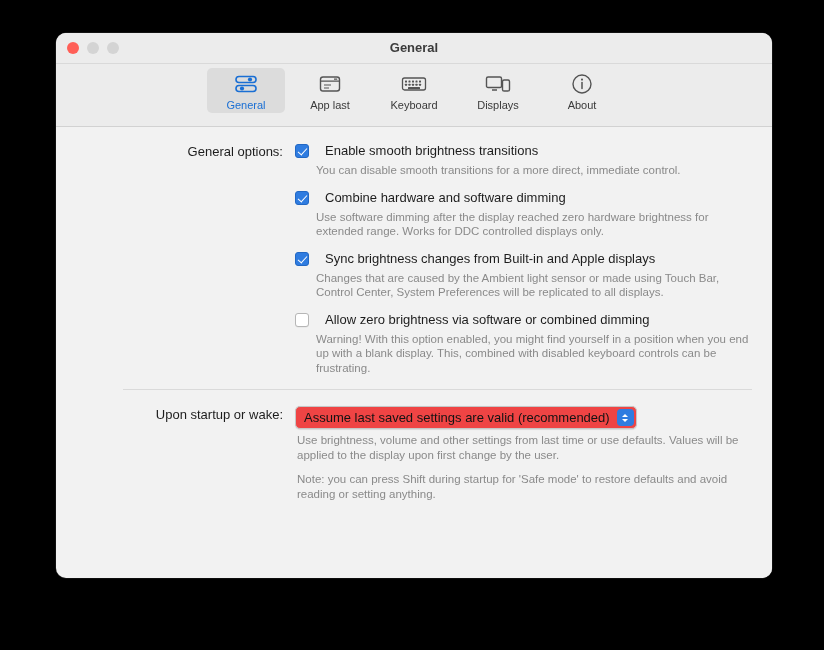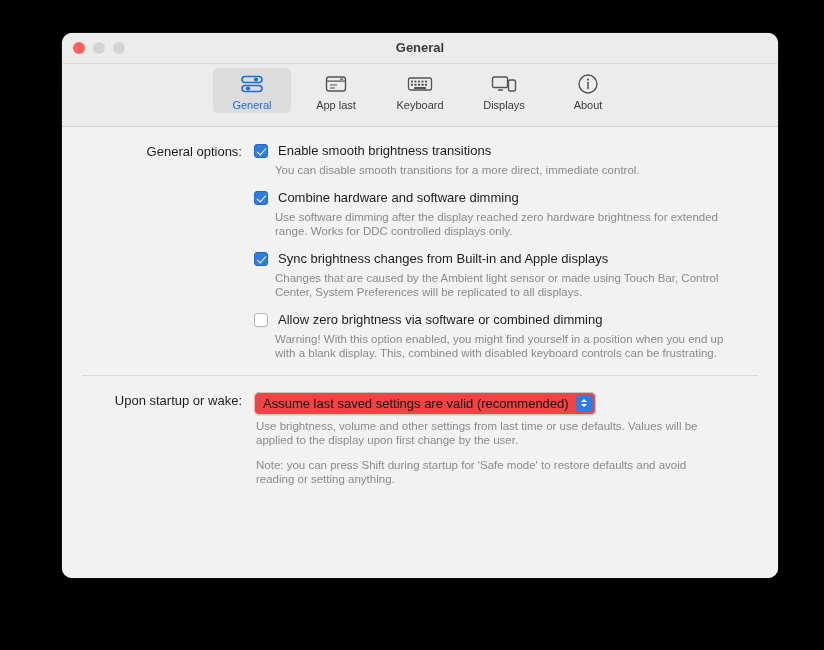--- a/index.html
+++ b/index.html
@@ -7,21 +7,21 @@
     padding: 0;
     width: 824px;
     height: 650px;
     background: #000000;
     font-family: "Liberation Sans", sans-serif;
     -webkit-font-smoothing: antialiased;
   }
 
   #window {
     position: absolute;
-    left: 62px;
+    left: 56px;
     top: 33px;
     width: 716px;
     height: 545px;
     background: #f2f2f2;
     border-radius: 10px;
     box-shadow: 0 12px 40px rgba(0,0,0,0.55), 0 0 0 0.5px rgba(255,255,255,0.18);
     overflow: hidden;
     display: flex;
     flex-direction: column;
   }
@@ -97,20 +97,21 @@
     color: #3a3a3a;
     white-space: nowrap;
   }
 
   
   .content {
     flex: 1;
     background: #f2f2f2;
     padding: 0 20px;
     overflow: hidden;
+    margin-left: 47px;
   }
 
   .section {
     display: flex;
     padding: 16px 0 14px 0;
   }
   .section.divided { border-top: 0.5px solid #dadada; }
   .sec-label {
     width: 160px;
     text-align: right;
@@ -121,21 +122,21 @@
     flex: none;
   }
   .sec-body {
     flex: 1;
     min-width: 0;
   }
 
   .check-row {
     display: flex;
     align-items: flex-start;
-    gap: 10px;
+    gap: 16px;
   }
   .cb {
     width: 14px;
     height: 14px;
     border-radius: 3px;
     flex: none;
     margin-top: 1px;
     box-sizing: border-box;
     position: relative;
   }

